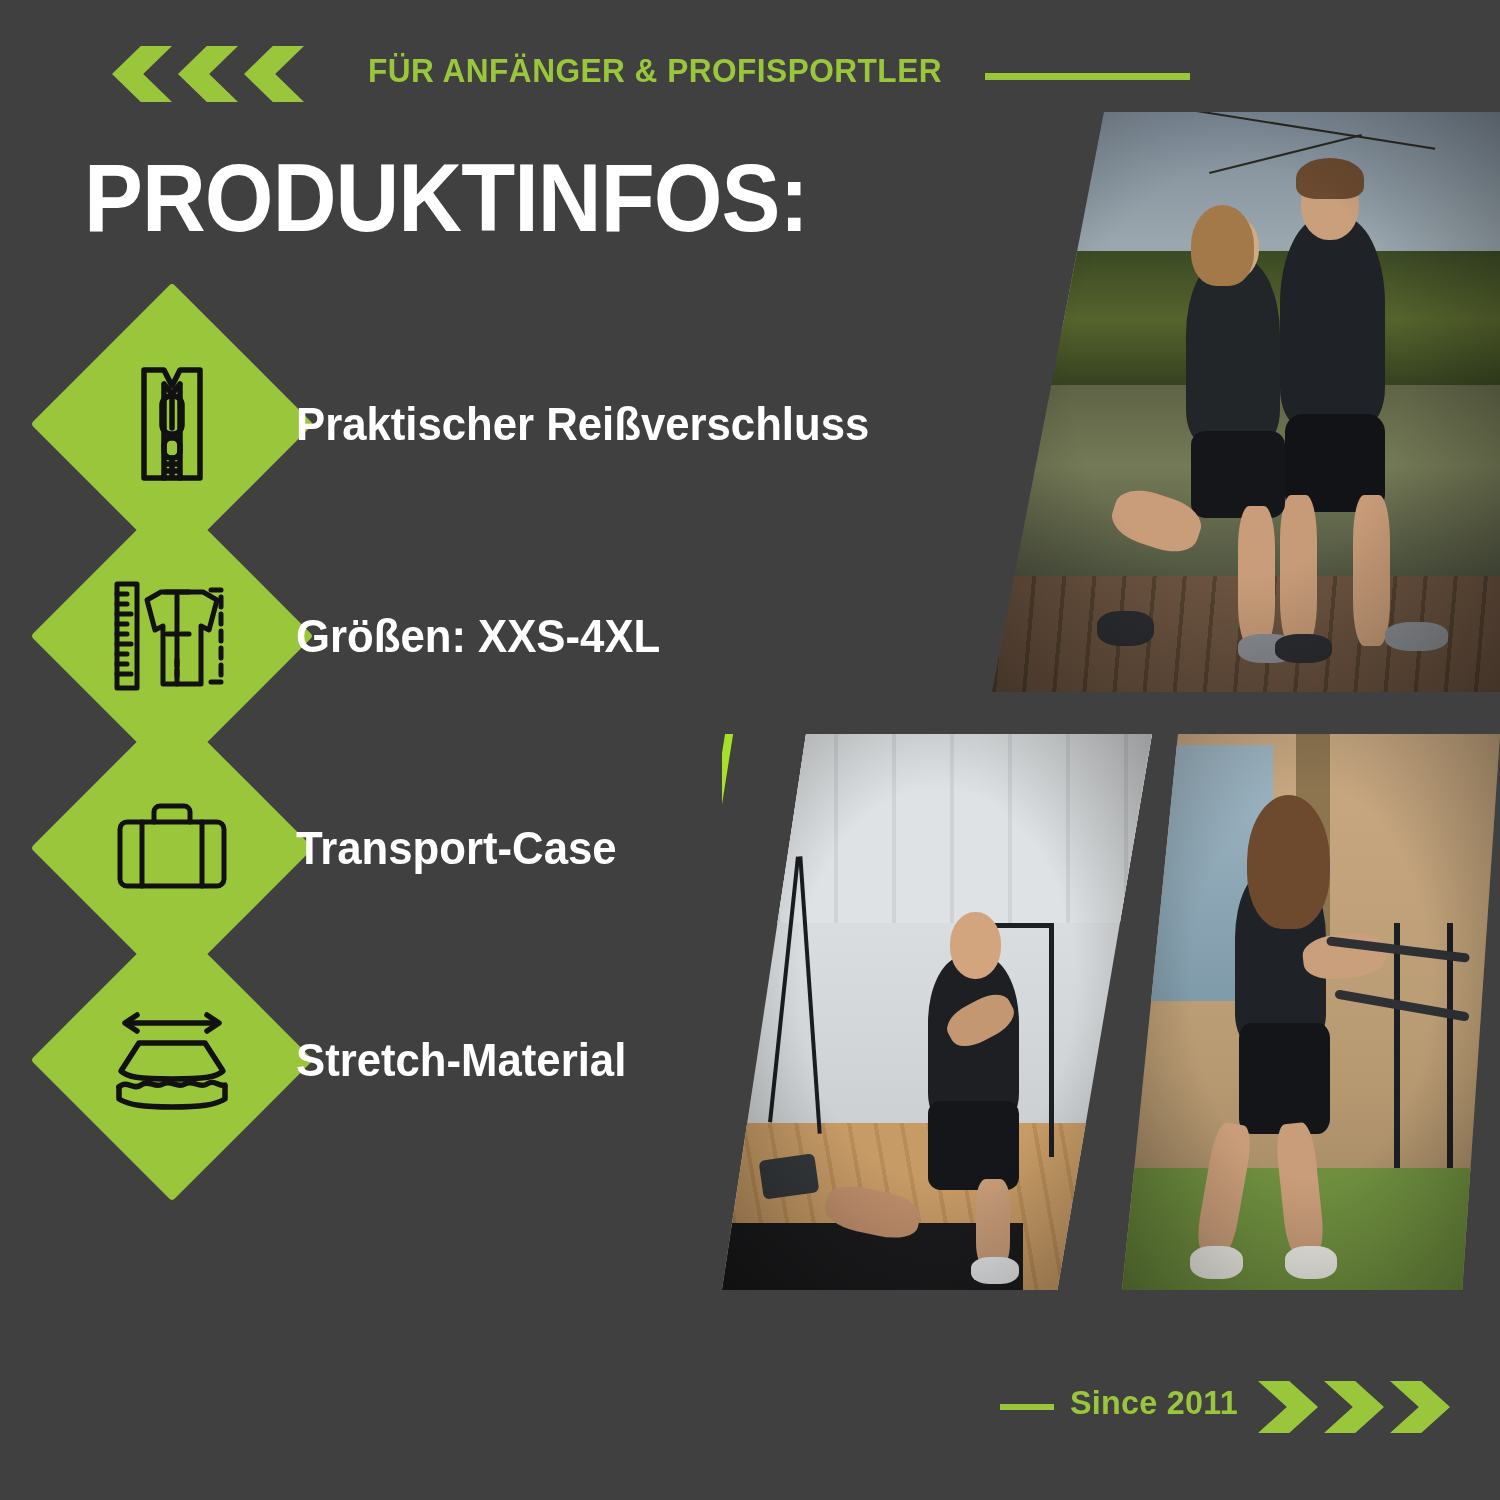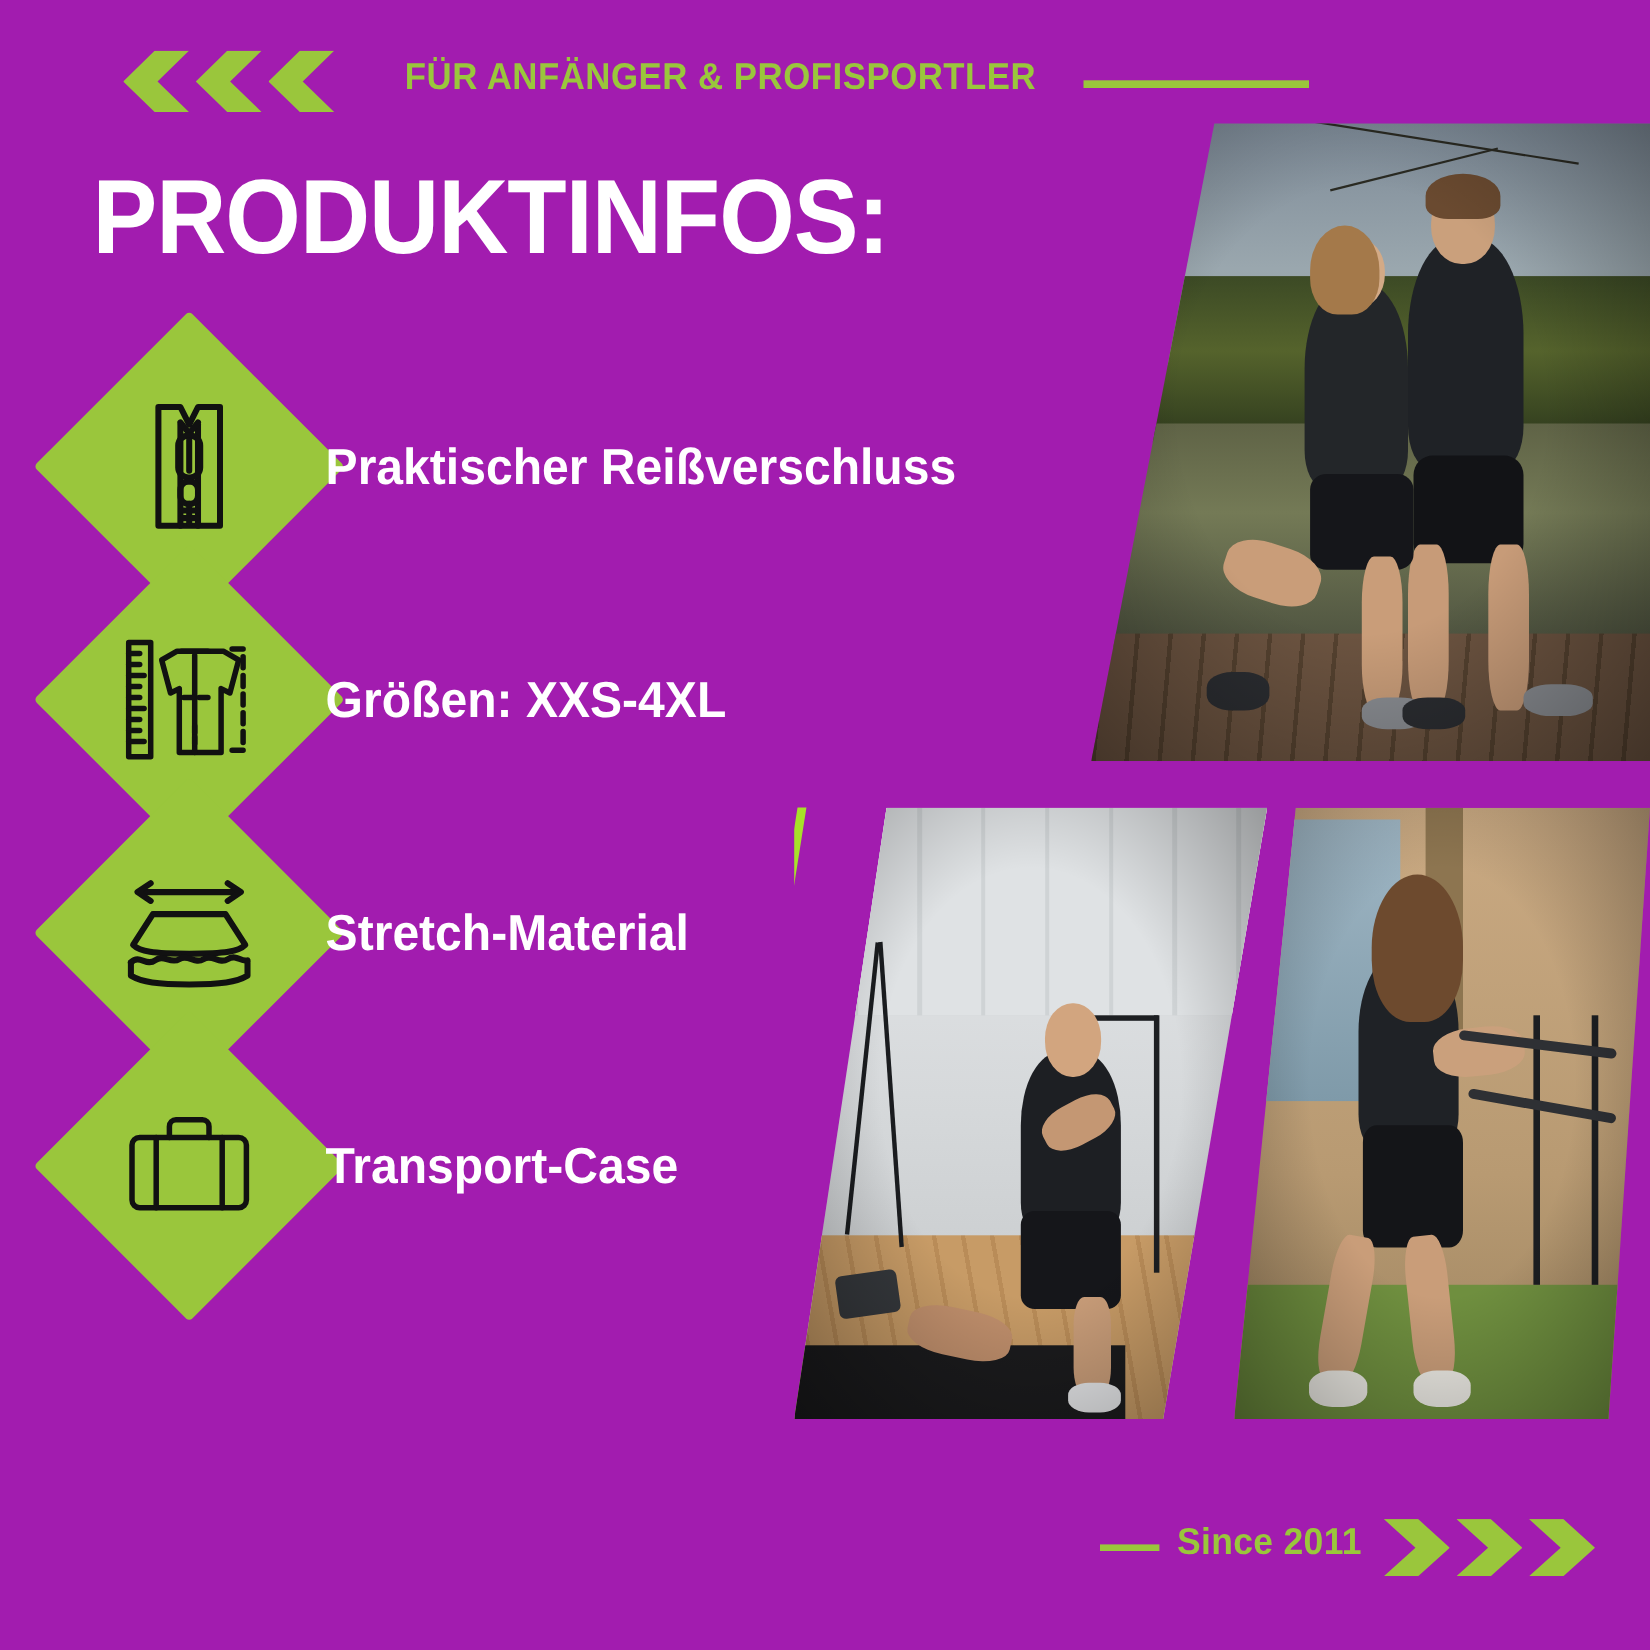--- a/index.html
+++ b/index.html
@@ -1,21 +1,21 @@
 <!DOCTYPE html>
 <html><head>
 <meta charset="utf-8">
 <style>
   html,body{margin:0;padding:0;background:#000;}
   body{
     width:1500px;height:1500px;overflow:hidden;position:relative;
     font-family:"Liberation Sans",sans-serif;
     background:#040404;
   }
-  .stage{position:absolute;inset:0;width:1500px;height:1500px;background:#a21caf;overflow:hidden;}
+  .stage{position:absolute;inset:0;width:1500px;height:1500px;background:#404040;overflow:hidden;}
 
   
   .header{position:absolute;left:0;top:20px;width:1500px;height:70px;}
   .chev-row{position:absolute;left:112px;top:26px;display:flex;gap:6px;}
   .chev-left{width:60px;height:56px;background:#9ac63c;
      clip-path:polygon(48% 0%,100% 0%,52% 50%,100% 100%,48% 100%,0% 50%);}
   .header-text{position:absolute;left:368px;top:33px;color:#9ac63c;
      font-size:34px;font-weight:bold;letter-spacing:.5px;line-height:1;
      font-stretch:condensed;transform:scaleX(.93);transform-origin:left center;
      white-space:nowrap;}
@@ -155,46 +155,46 @@
           </svg>
         </div>
       </div>
       <div class="feat-label">Größen: XXS-4XL</div>
     </div>
 
     <div class="feature">
       <div class="dia-wrap">
         <div class="diamond"></div>
         <div class="dia-ico">
+          <svg width="120" height="96" viewBox="0 0 120 96" fill="none" stroke="#111" stroke-width="5" stroke-linejoin="round" stroke-linecap="round">
+            <rect x="8" y="22" width="104" height="64" rx="7"></rect>
+            <path d="M42 22 v-10 a6 6 0 0 1 6 -6 h24 a6 6 0 0 1 6 6 v10"></path>
+            <path d="M30 22 v64"></path>
+            <path d="M90 22 v64"></path>
+          </svg>
+        </div>
+      </div>
+      <div class="feat-label">Transport-Case</div>
+    </div>
+
+    <div class="feature">
+      <div class="dia-wrap">
+        <div class="diamond"></div>
+        <div class="dia-ico">
           <svg width="126" height="102" viewBox="0 0 126 102" fill="none" stroke="#111" stroke-width="5.5" stroke-linejoin="round" stroke-linecap="round">
             <path d="M18 14 h90"></path>
             <path d="M28 6 l-12 8 l12 8"></path>
             <path d="M98 6 l12 8 l-12 8"></path>
             <path d="M12 62 l18 -28 h66 l18 28 c-6 6 -18 8 -51 8 s-45 -2 -51 -8 z"></path>
             <path d="M10 78 c8 -8 14 4 22 -2 c8 -6 14 4 22 -1 c8 -5 14 5 22 0 c8 -5 14 5 22 0 c8 -5 12 3 18 1"></path>
             <path d="M10 78 v12 c10 6 24 8 53 8 s43 -2 53 -8 v-12"></path>
           </svg>
         </div>
       </div>
       <div class="feat-label">Stretch-Material</div>
-    </div>
-
-    <div class="feature">
-      <div class="dia-wrap">
-        <div class="diamond"></div>
-        <div class="dia-ico">
-          <svg width="120" height="96" viewBox="0 0 120 96" fill="none" stroke="#111" stroke-width="5" stroke-linejoin="round" stroke-linecap="round">
-            <rect x="8" y="22" width="104" height="64" rx="7"></rect>
-            <path d="M42 22 v-10 a6 6 0 0 1 6 -6 h24 a6 6 0 0 1 6 6 v10"></path>
-            <path d="M30 22 v64"></path>
-            <path d="M90 22 v64"></path>
-          </svg>
-        </div>
-      </div>
-      <div class="feat-label">Transport-Case</div>
     </div>
 
   </div>
 
   <div class="photo-top">
     <div class="accent-line" style="left:-8px;top:-10px;width:9px;height:640px;background:#a7e02a;transform:rotate(11.5deg);transform-origin:top left;"></div>
     <div class="ptop-clip">
       <div class="img">
         <div class="sky"></div>
         <div class="treeline"></div>

